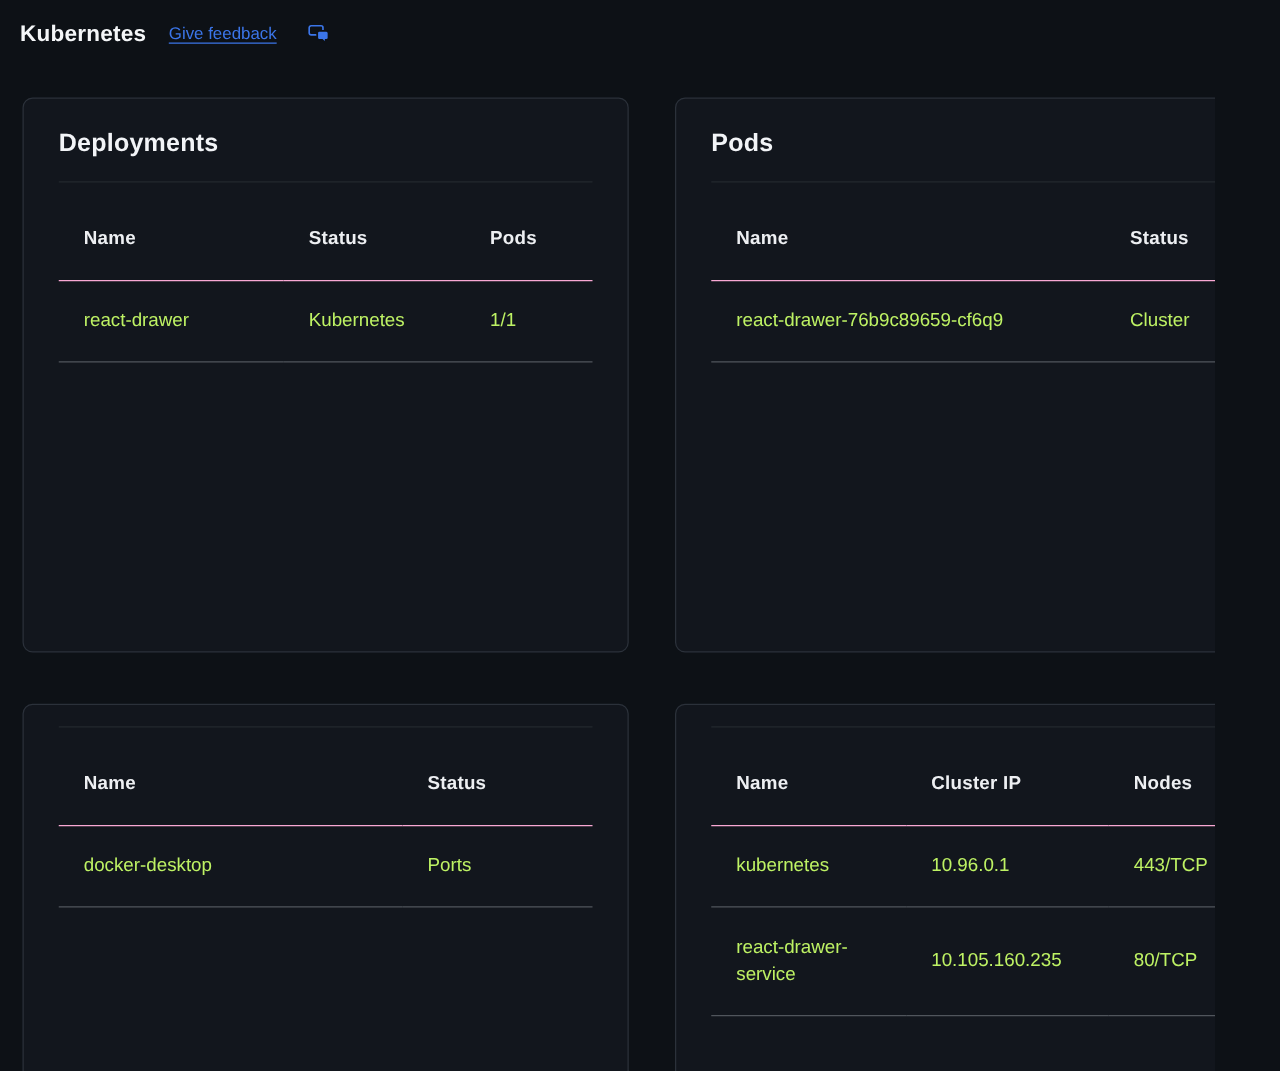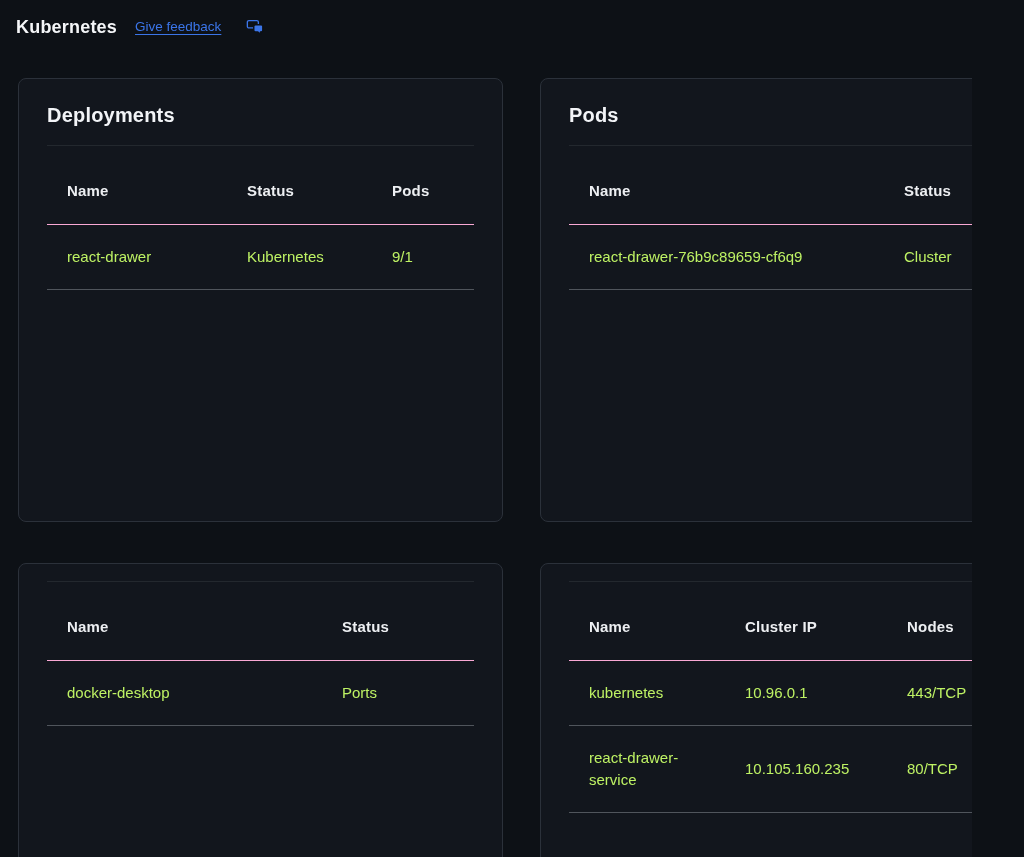--- a/index.html
+++ b/index.html
@@ -142,21 +142,21 @@
           <tr>
             <th>Name</th>
             <th>Status</th>
             <th>Pods</th>
           </tr>
         </thead>
         <tbody>
           <tr>
             <td>react-drawer</td>
             <td>Kubernetes</td>
-            <td>9/1</td>
+            <td>1/1</td>
           </tr>
         </tbody>
       </table>
     </section>
 
     <section class="card">
       <h2 class="card-title">Pods</h2>
       <hr class="title-divider">
       <table class="tbl-pods">
         <colgroup>

